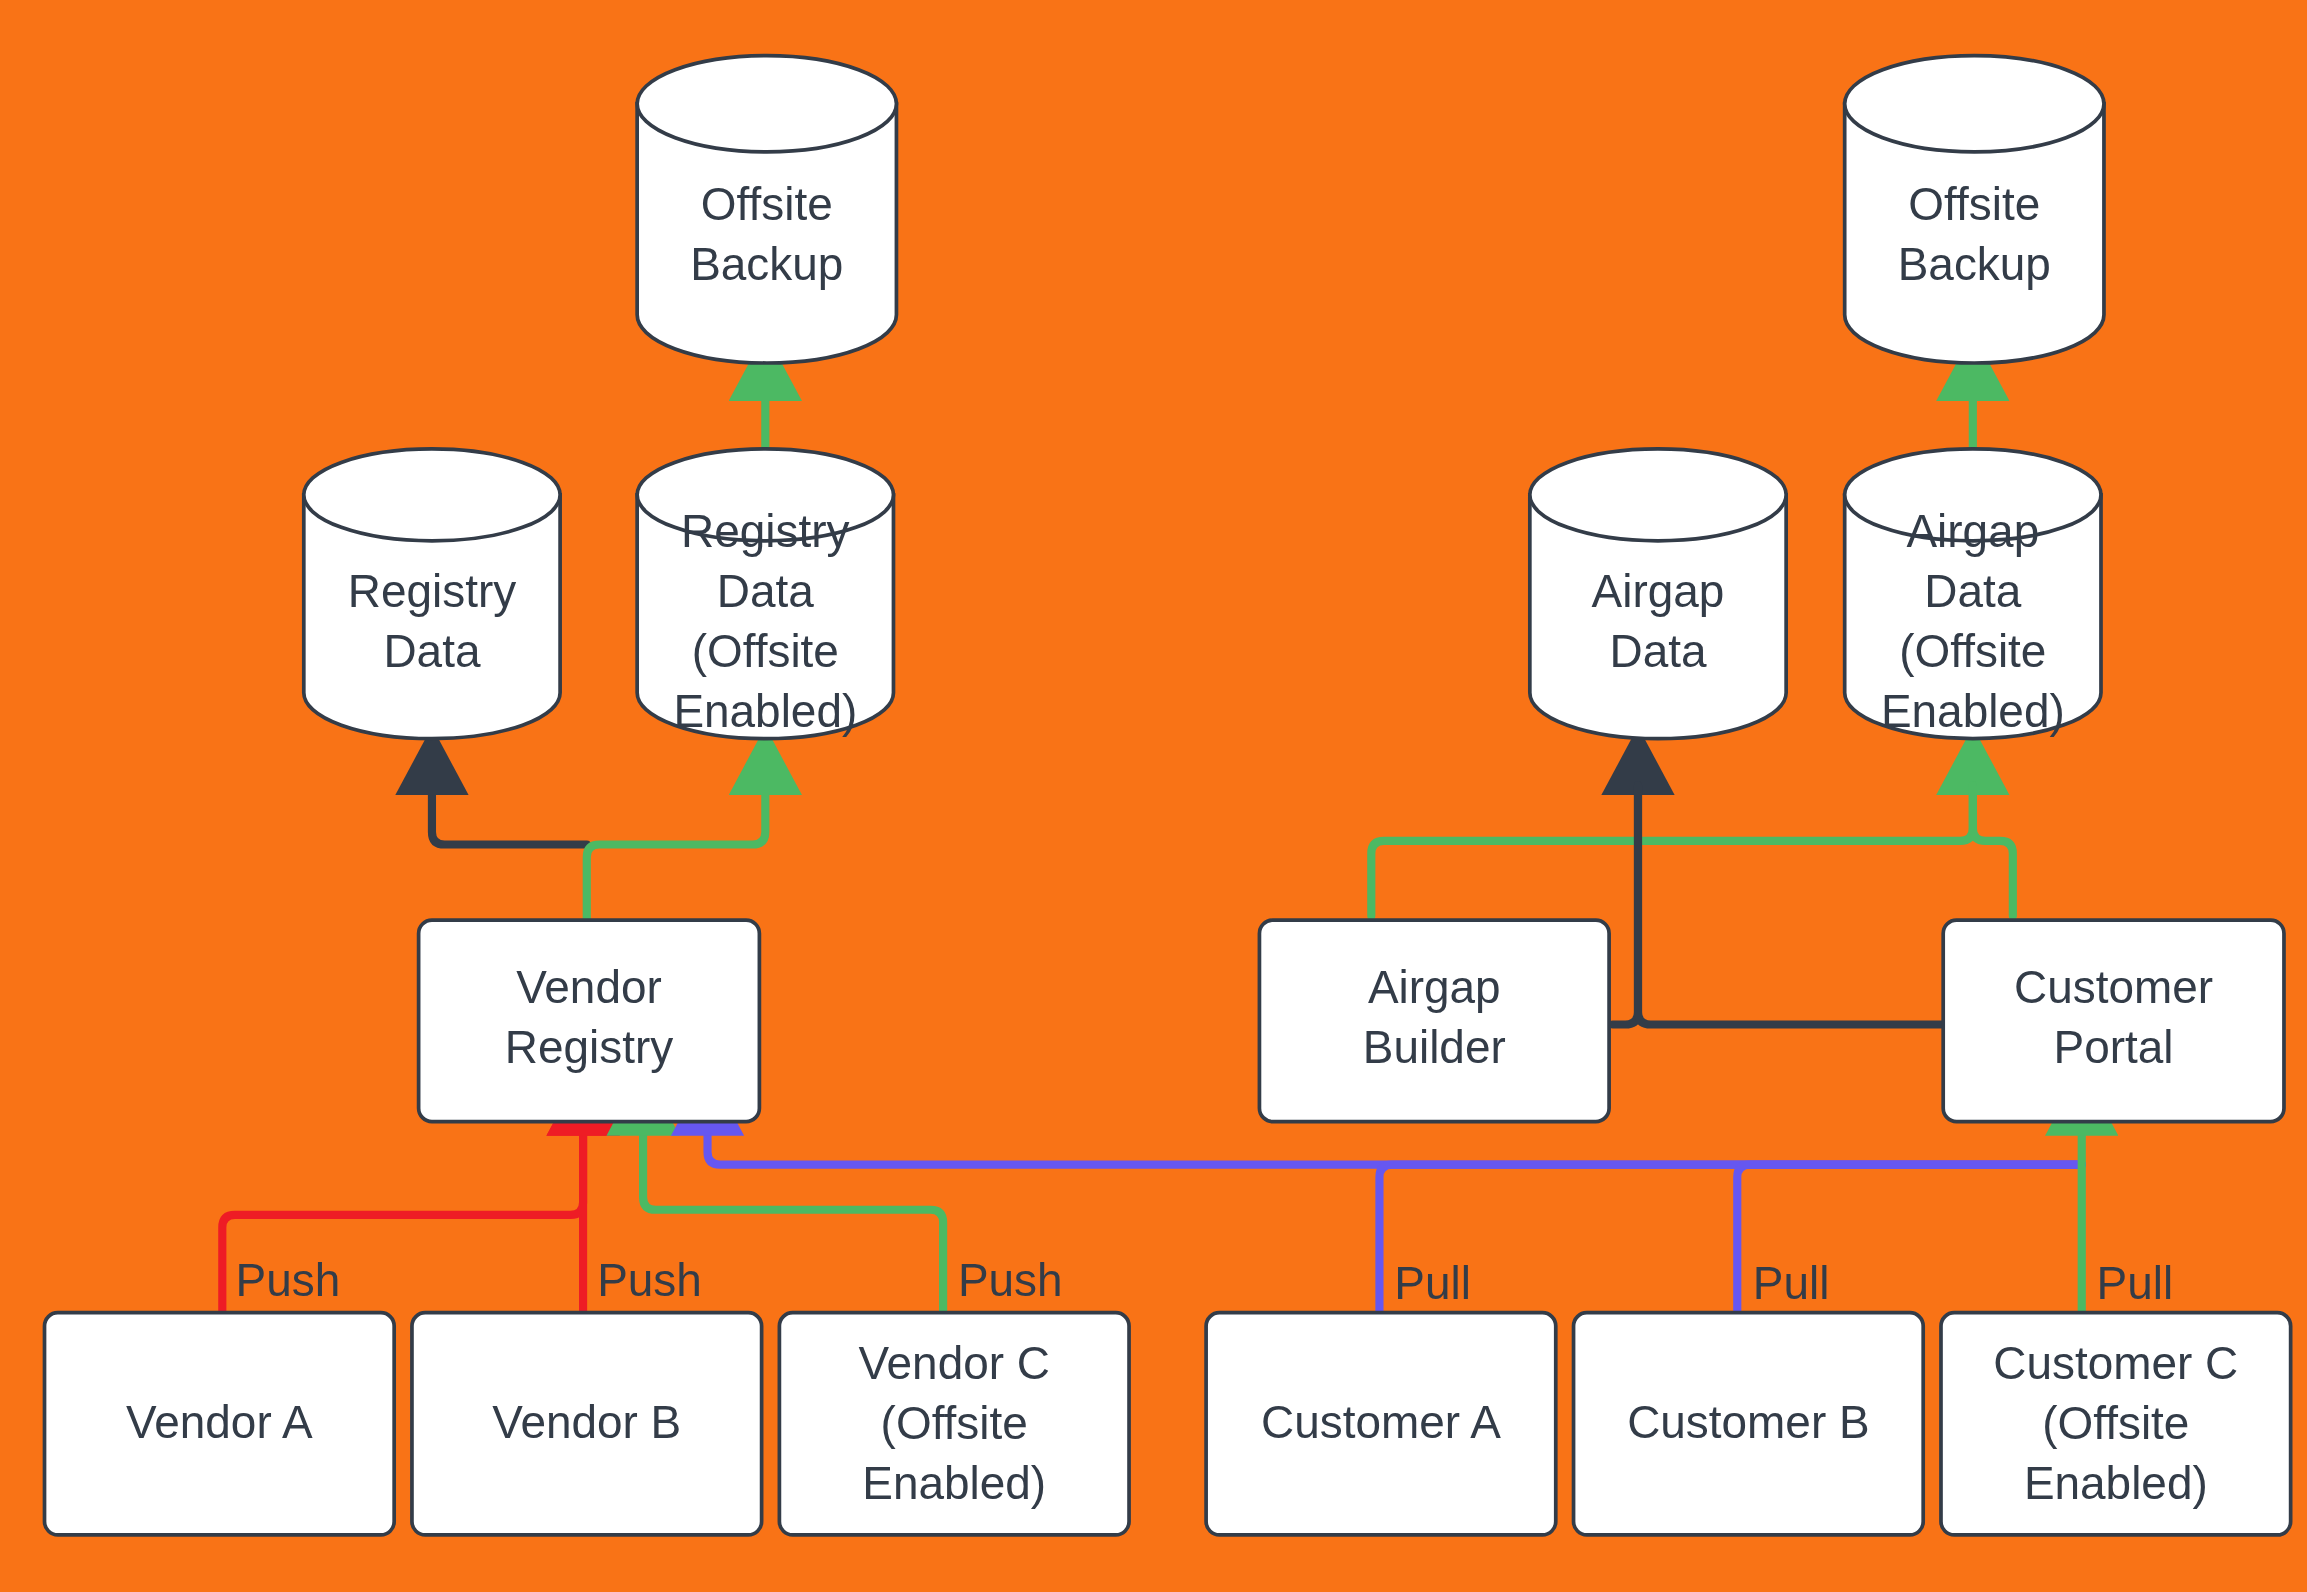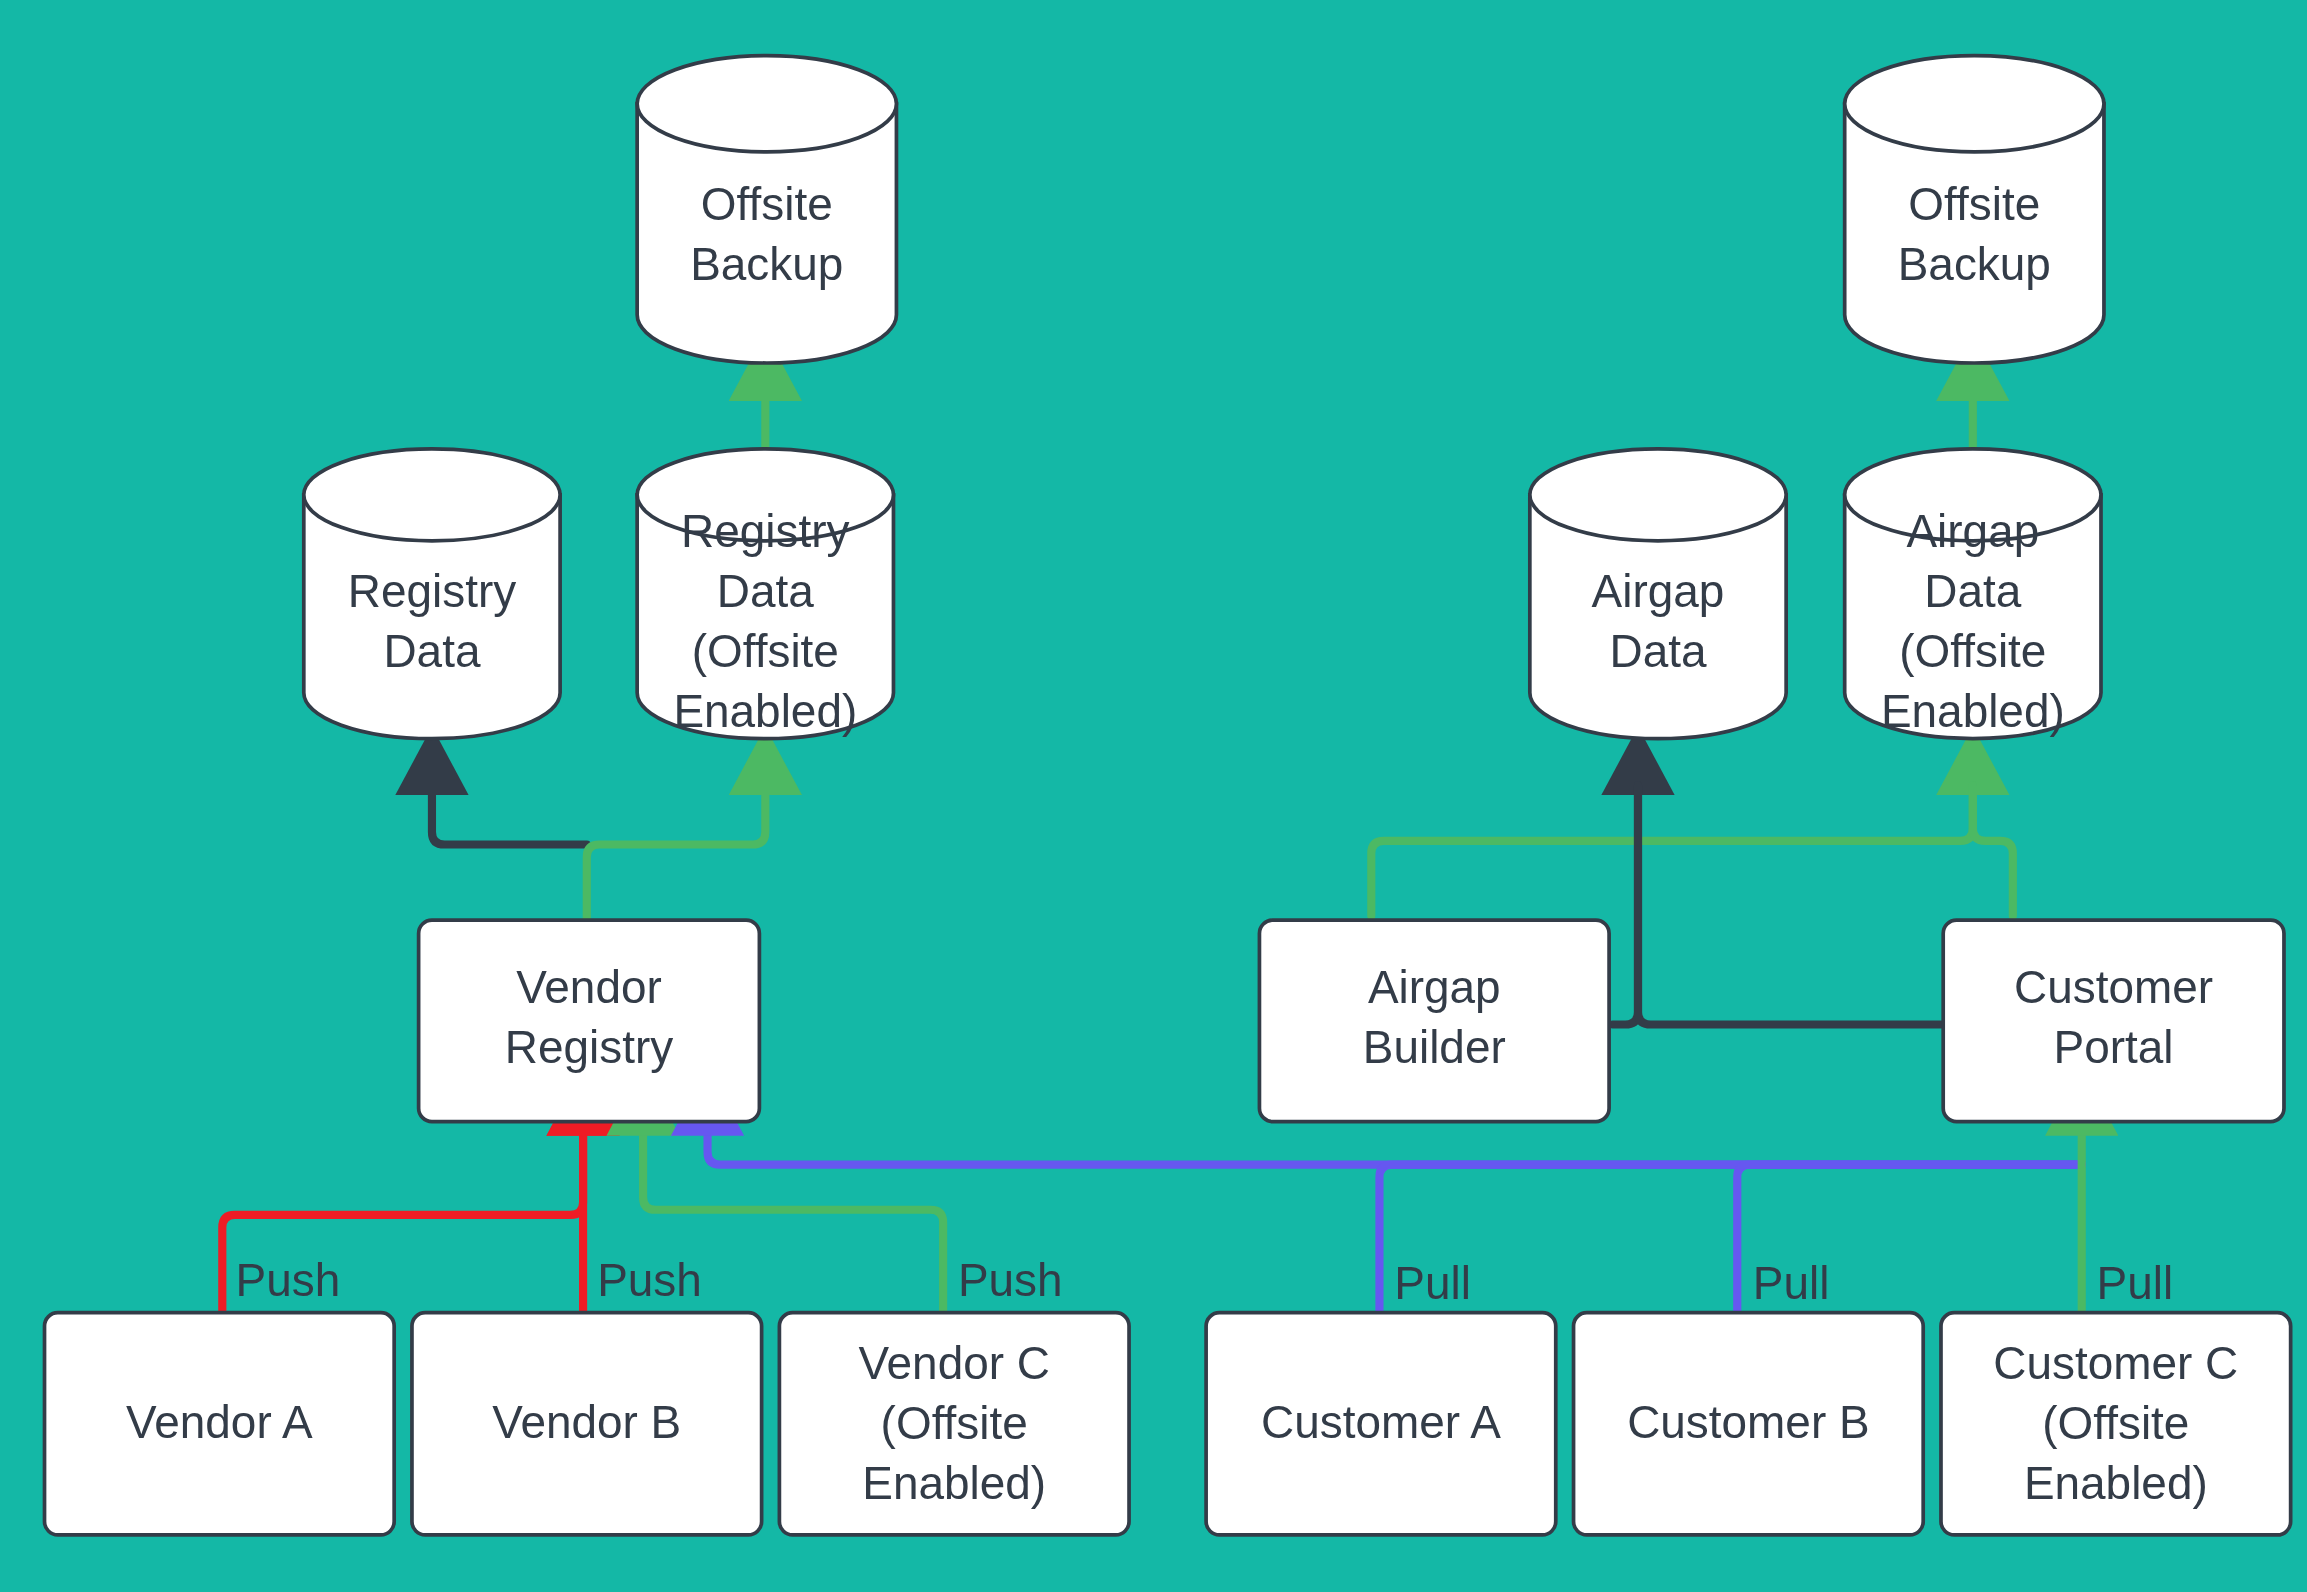--- a/index.html
+++ b/index.html
@@ -7,21 +7,21 @@
     padding: 0;
     background: #ffffff;
   }
   body {
     font-family: "Liberation Sans", sans-serif;
   }
   #diagram-root {
     position: relative;
     width: 2307px;
     height: 1592px;
-    background: #14b8a6;
+    background: #f97316;
     overflow: hidden;
   }
   svg.layer {
     position: absolute;
     top: 0;
     left: 0;
     width: 2307px;
     height: 1592px;
   }
   .node-shape {

